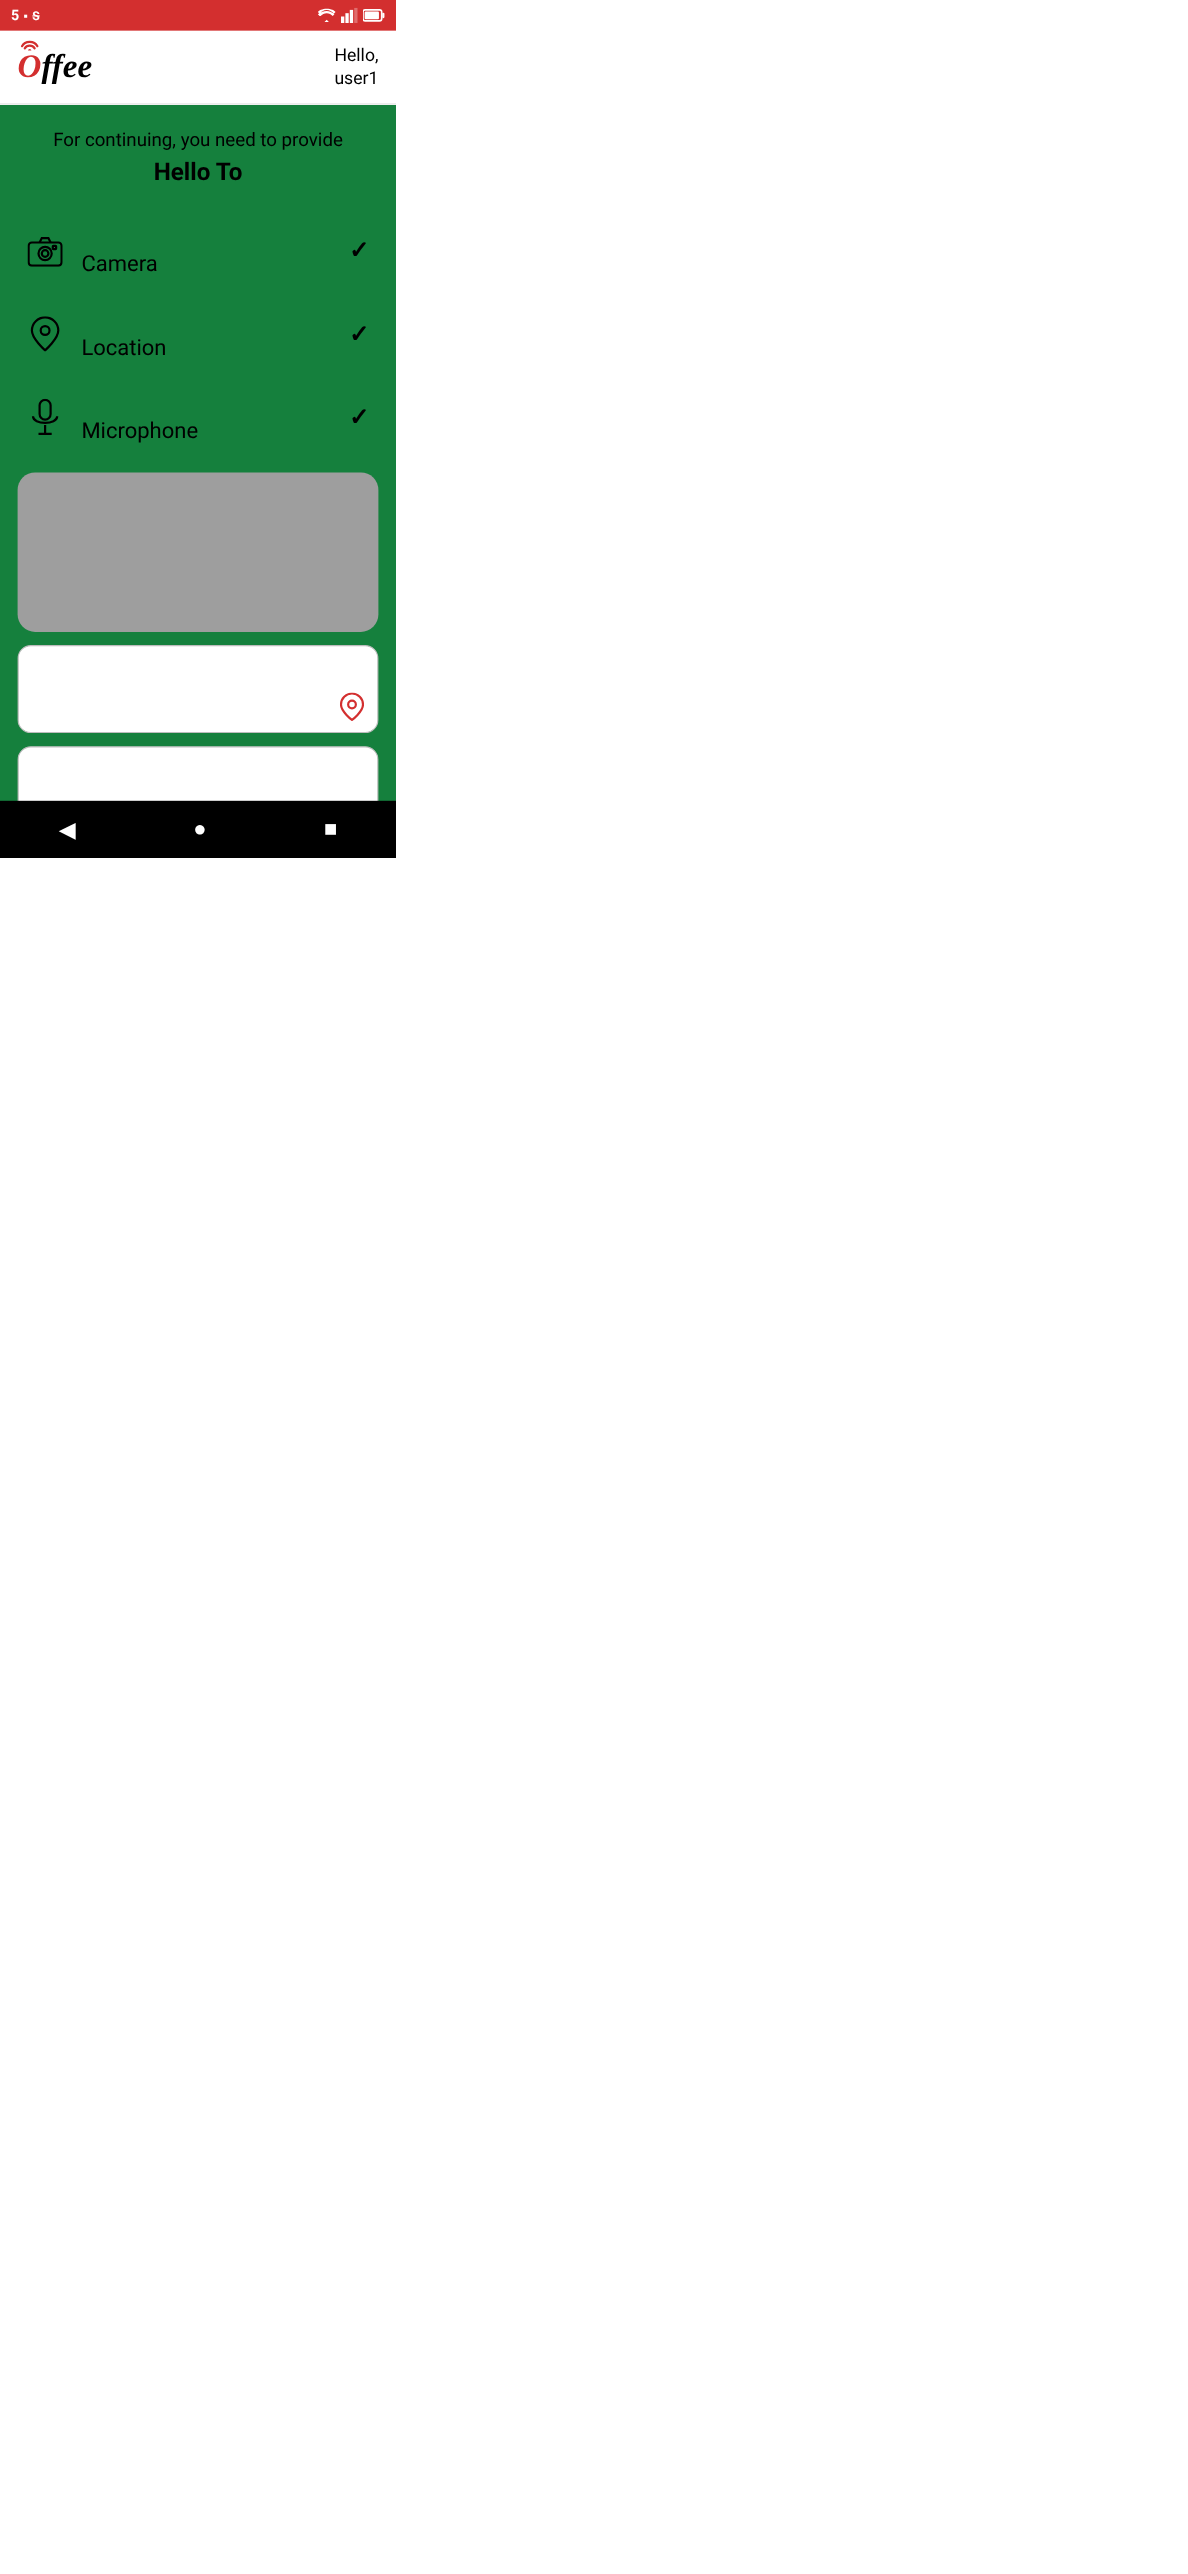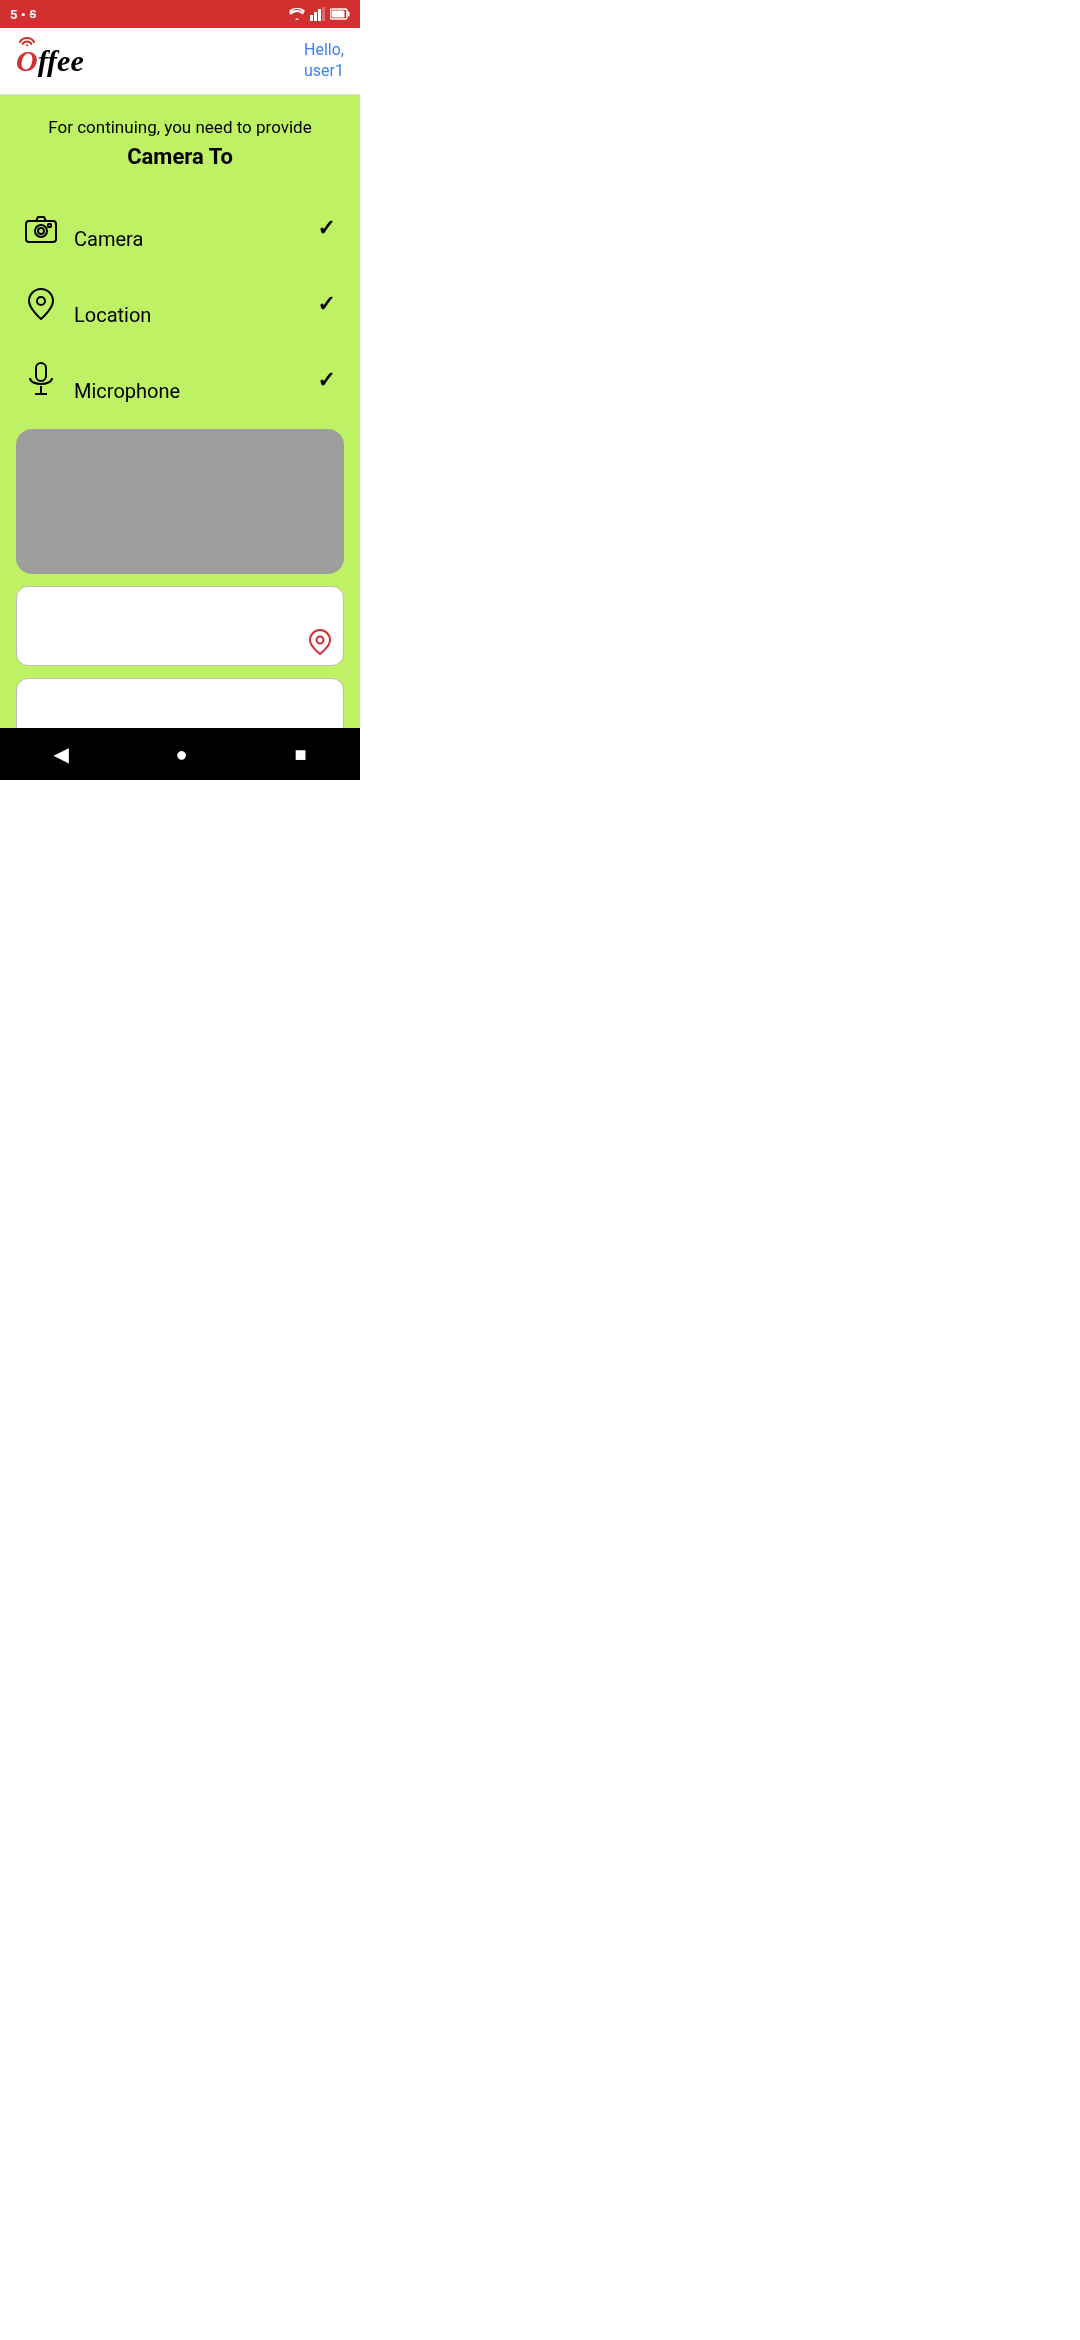--- a/index.html
+++ b/index.html
@@ -64,29 +64,29 @@
     .logo-text {
       font-size: 28px;
       font-weight: bold;
       color: #d32f2f;
       font-family: Georgia, serif;
       font-style: italic;
     }
 
     .greeting {
       font-size: 16px;
-      color: #3b82f6;
+      color: #000000;
       text-align: right;
       line-height: 1.3;
     }
 
     
     .main-content {
       padding: 20px 16px;
-      background: #bef264;
+      background: #15803d;
       height: calc(780px - 28px - 60px - 52px);
       overflow-y: auto;
     }
 
     .intro-text {
       text-align: center;
       font-size: 17px;
       color: #000;
       margin-bottom: 4px;
       line-height: 1.5;
@@ -250,21 +250,21 @@
   </div>
   <div class="greeting">
     <span style="white-space: pre-line;">Hello,
 user1</span>
   </div>
 </div>
 
 <div class="main-content">
 
   <p class="intro-text">For continuing, you need to provide</p>
-  <p class="access-title">Camera To</p>
+  <p class="access-title">Hello To</p>
 
   <div class="permission-item">
     <span class="perm-icon">
       <svg width="32" height="28" viewBox="0 0 32 28" fill="none" stroke="black" stroke-width="2">
         <rect x="1" y="6" width="30" height="21" rx="3"></rect>
         <circle cx="16" cy="16" r="6"></circle>
         <circle cx="16" cy="16" r="3"></circle>
         <path d="M11 6 L13 2 L19 2 L21 6"></path>
         <rect x="23" y="9" width="3" height="3" rx="0.5"></rect>
       </svg>

